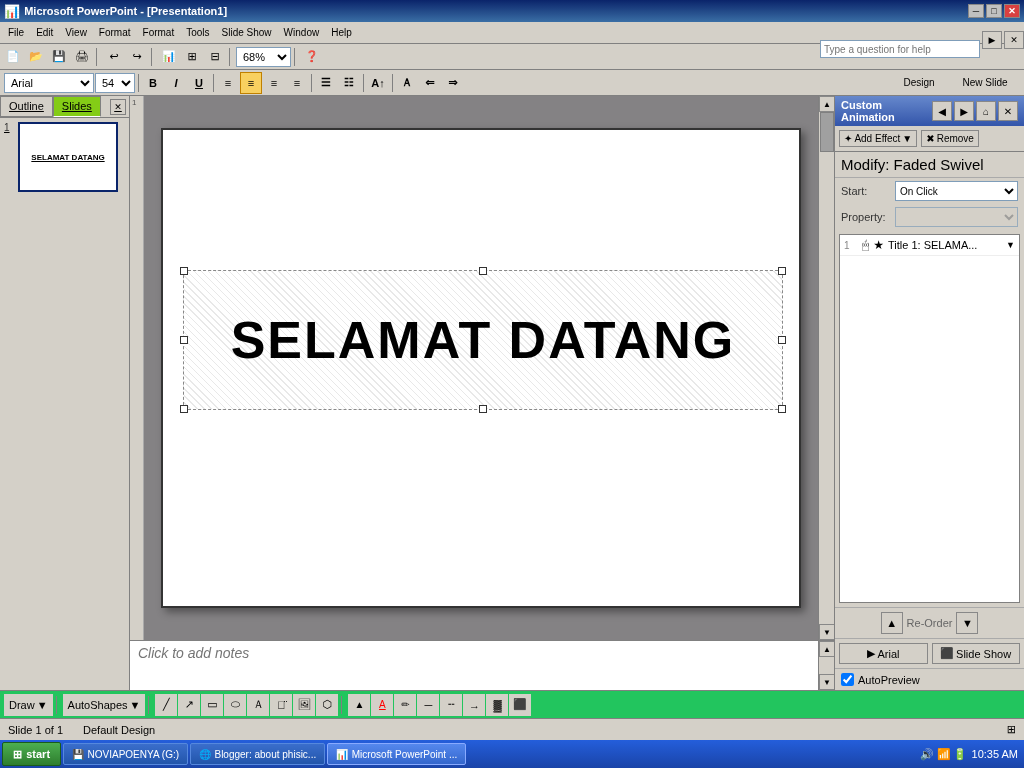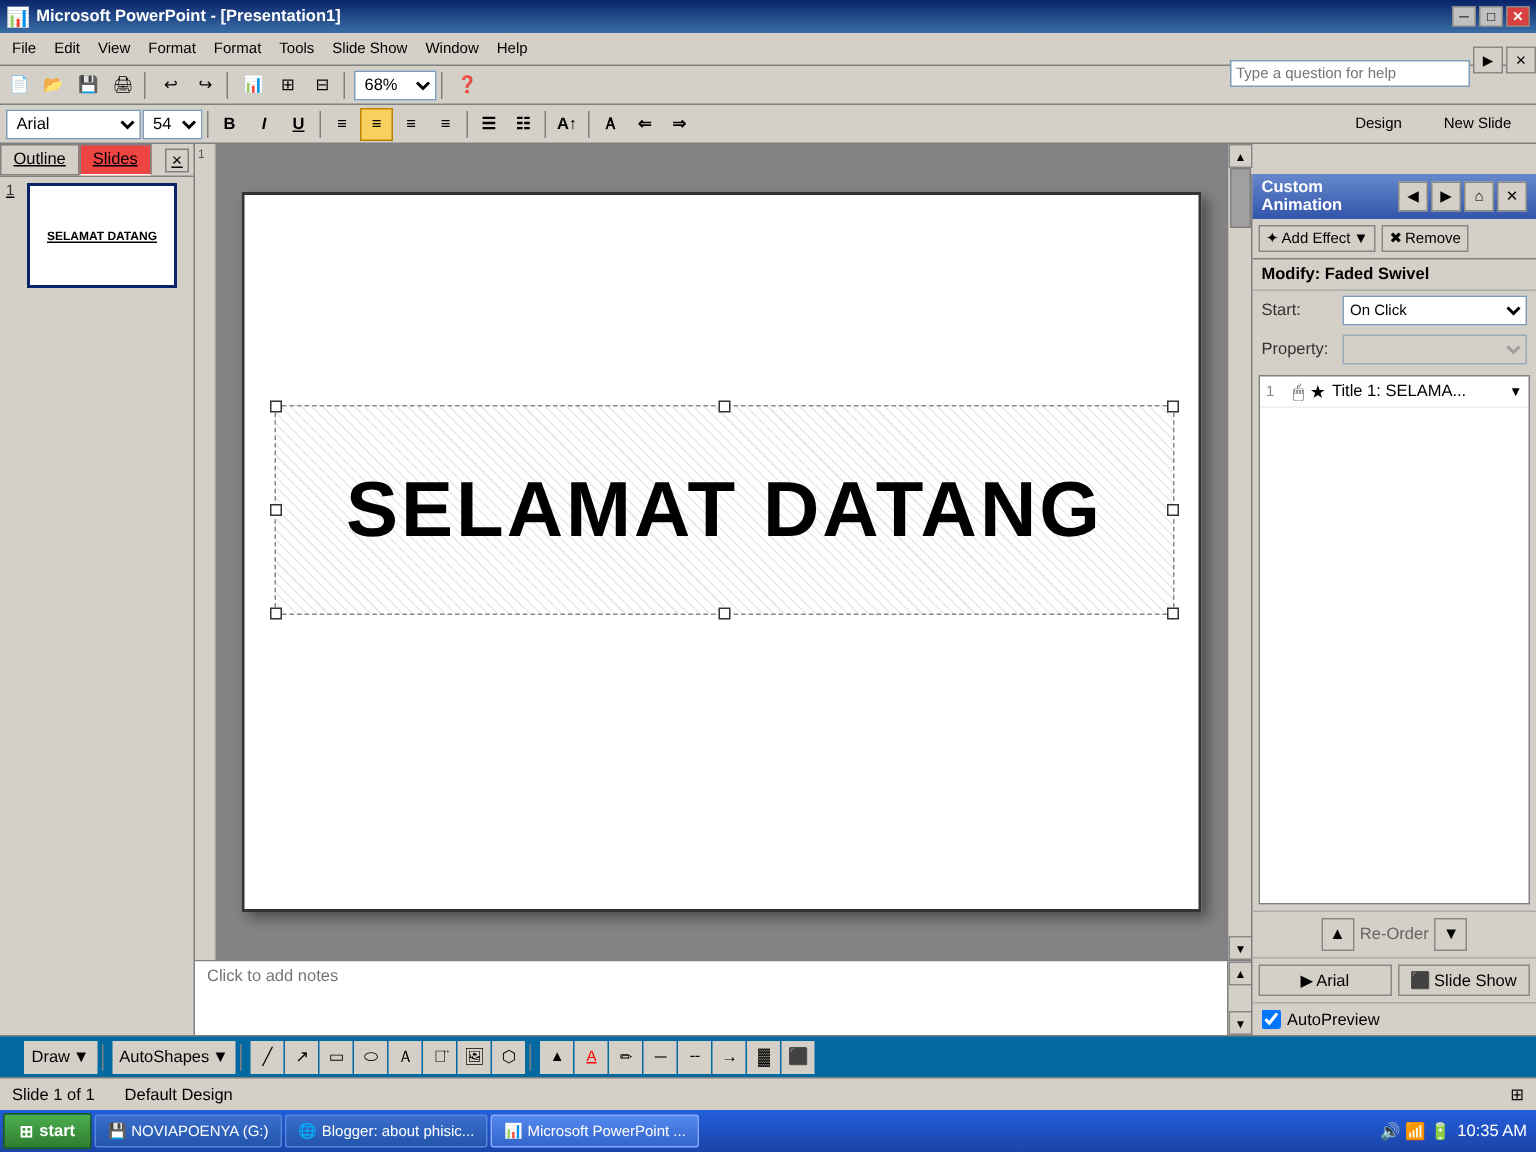--- a/index.html
+++ b/index.html
@@ -113,21 +113,21 @@
       border-bottom: 1px solid #808080;
       height: 22px;
     }
     .panel-tab {
       padding: 3px 8px;
       font-size: 11px;
       cursor: pointer;
       border: 1px solid #808080;
       background: #d4d0c8;
     }
-    .panel-tab.active { background: #ef4444; border-bottom: 1px solid white; }
+    .panel-tab.active { background: #84cc16; border-bottom: 1px solid white; }
     .panel-tab-close {
       margin-left: auto; width: 16px; height: 16px; margin-top: 3px; margin-right: 3px;
       border: 1px solid #808080; background: #d4d0c8; cursor: pointer;
       display: flex; align-items: center; justify-content: center; font-size: 9px;
     }
     #slide-thumbnails { padding: 4px; overflow-y: auto; flex: 1; }
     .thumb-item {
       display: flex; gap: 4px; align-items: flex-start; margin-bottom: 4px; cursor: pointer;
     }
     .thumb-num { font-size: 10px; color: #333; min-width: 10px; }
@@ -221,26 +221,27 @@
       height: 50px;
       background: white;
       border-top: 1px solid #808080;
       display: flex;
       align-items: center;
     }
     #notes-input {
       flex: 1;
       height: 100%;
       border: none;
-      font-size: 11px;
+      font-size: 14px;
       color: #999;
       padding: 4px 8px;
       outline: none;
       resize: none;
       font-family: Arial;
+      font-style: italic;
     }
     #notes-scroll {
       width: 16px;
       height: 100%;
       background: #d4d0c8;
       border-left: 1px solid #808080;
       display: flex;
       flex-direction: column;
     }
     .scroll-arrow {
@@ -250,21 +251,20 @@
     }
 
     
     #anim-panel {
       width: 190px;
       background: #d4d0c8;
       border-left: 1px solid #808080;
       display: flex;
       flex-direction: column;
       font-size: 11px;
-      margin-top: 20px;
     }
     #anim-header {
       background: linear-gradient(to bottom, #6688cc, #3355aa);
       color: white;
       padding: 3px 6px;
       display: flex;
       align-items: center;
       justify-content: space-between;
       font-size: 11px;
       font-weight: bold;
@@ -281,21 +281,21 @@
       gap: 4px;
       align-items: center;
       border-bottom: 1px solid #808080;
     }
     .anim-tb-btn {
       display: flex; align-items: center; gap: 2px;
       padding: 2px 4px; background: #d4d0c8;
       border: 1px solid #888; cursor: pointer; font-size: 10px;
     }
     #modify-label {
-      padding: 4px 6px; font-weight: bold; font-size: 11px;
+      padding: 4px 6px; font-weight: normal; font-size: 15px;
       border-bottom: 1px solid #aaa;
     }
     .prop-row {
       display: flex; align-items: center; padding: 3px 6px; gap: 4px;
     }
     .prop-label { width: 50px; color: #333; font-size: 11px; }
     .prop-select {
       flex: 1; height: 20px; font-size: 10px;
       border: 1px solid #7f9db9; background: white;
     }
@@ -353,25 +353,25 @@
       display: flex;
       align-items: center;
       padding: 0 8px;
       gap: 20px;
       font-size: 11px;
     }
 
     
     #draw-toolbar {
       height: 28px;
-      background: #0369a1;
+      background: #22c55e;
       border-top: 1px solid #808080;
       display: flex;
       align-items: center;
-      padding: 0 16px;
+      padding: 0 4px;
       gap: 1px;
     }
     .draw-btn {
       height: 22px; padding: 0 4px; background: #d4d0c8;
       border: 1px solid transparent; cursor: pointer;
       display: flex; align-items: center; gap: 2px; font-size: 11px;
     }
 
     
     #taskbar {

